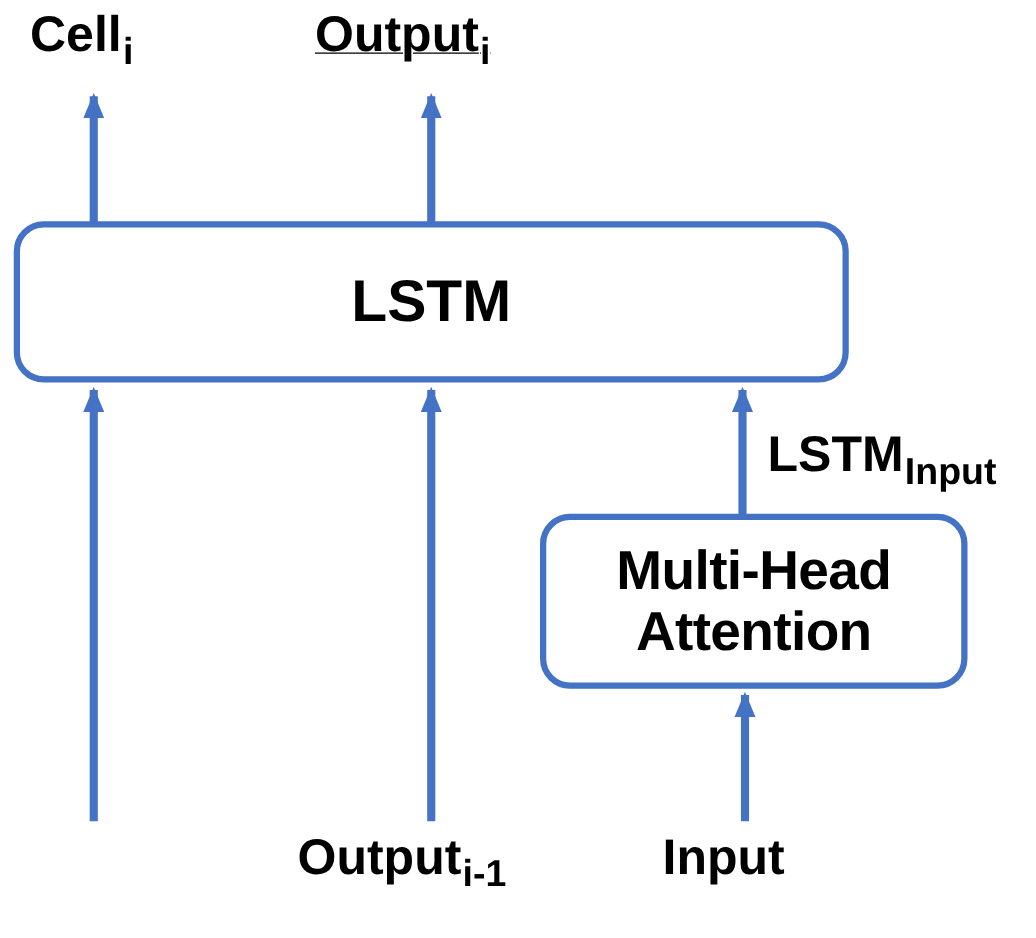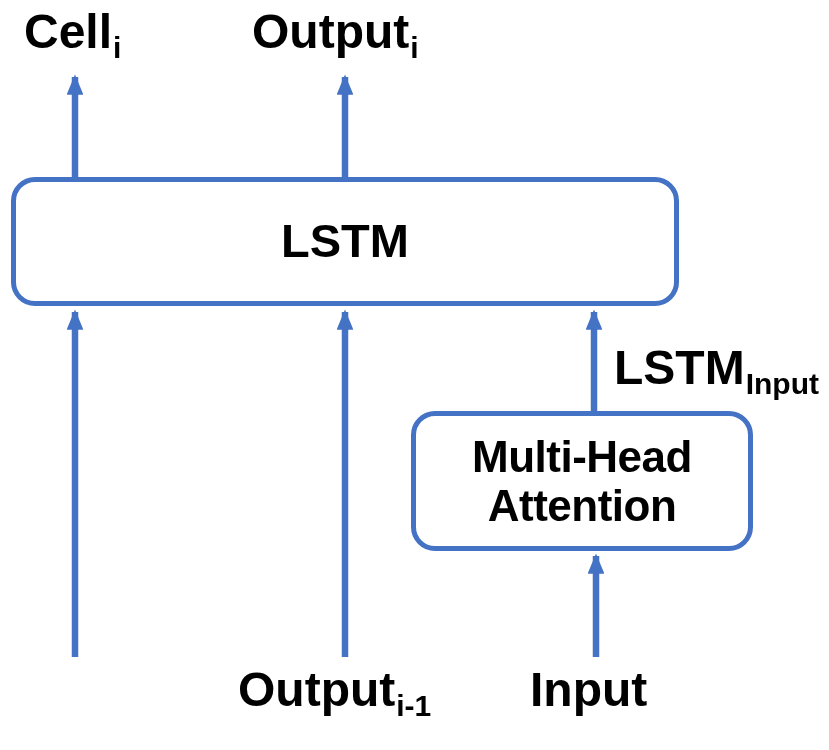--- a/index.html
+++ b/index.html
@@ -46,49 +46,49 @@
   #lstm-box {
     left: 11px;
     top: 177px;
     width: 668px;
     height: 129px;
   }
   #lstm-box .node-label {
     font-size: 47px;
   }
   #mha-box {
-    left: 411px;
+    left: 432px;
     top: 411px;
     width: 342px;
     height: 140px;
   }
   #mha-box .node-label {
     font-size: 44px;
     letter-spacing: -0.5px;
   }
   
   .diagram-text {
     position: absolute;
     font-weight: bold;
     color: #000000;
     white-space: nowrap;
     line-height: 1;
   }
   .diagram-text .base {
-    font-size: 48px;
+    font-size: 40px;
   }
   .diagram-text .sub {
     font-size: 30px;
     vertical-align: baseline;
     position: relative;
     top: 10px;
     left: 1px;
   }
   #label-cell-i    { left: 24px;  top: 8px; }
-  #label-output-i  { left: 252px; top: 8px; }
+  #label-output-i  { left: 252px; top: 8px; text-decoration: underline; }
   #label-lstm-in   { left: 614px; top: 344px; }
   #label-cell-im1  { left: 2px;   top: 666px; }
   #label-output-im1{ left: 238px; top: 666px; text-align: right; }
   #label-input     { left: 530px; top: 666px; }
 </style>
 </head>
 <body>
 
 <div id="canvas">
 

